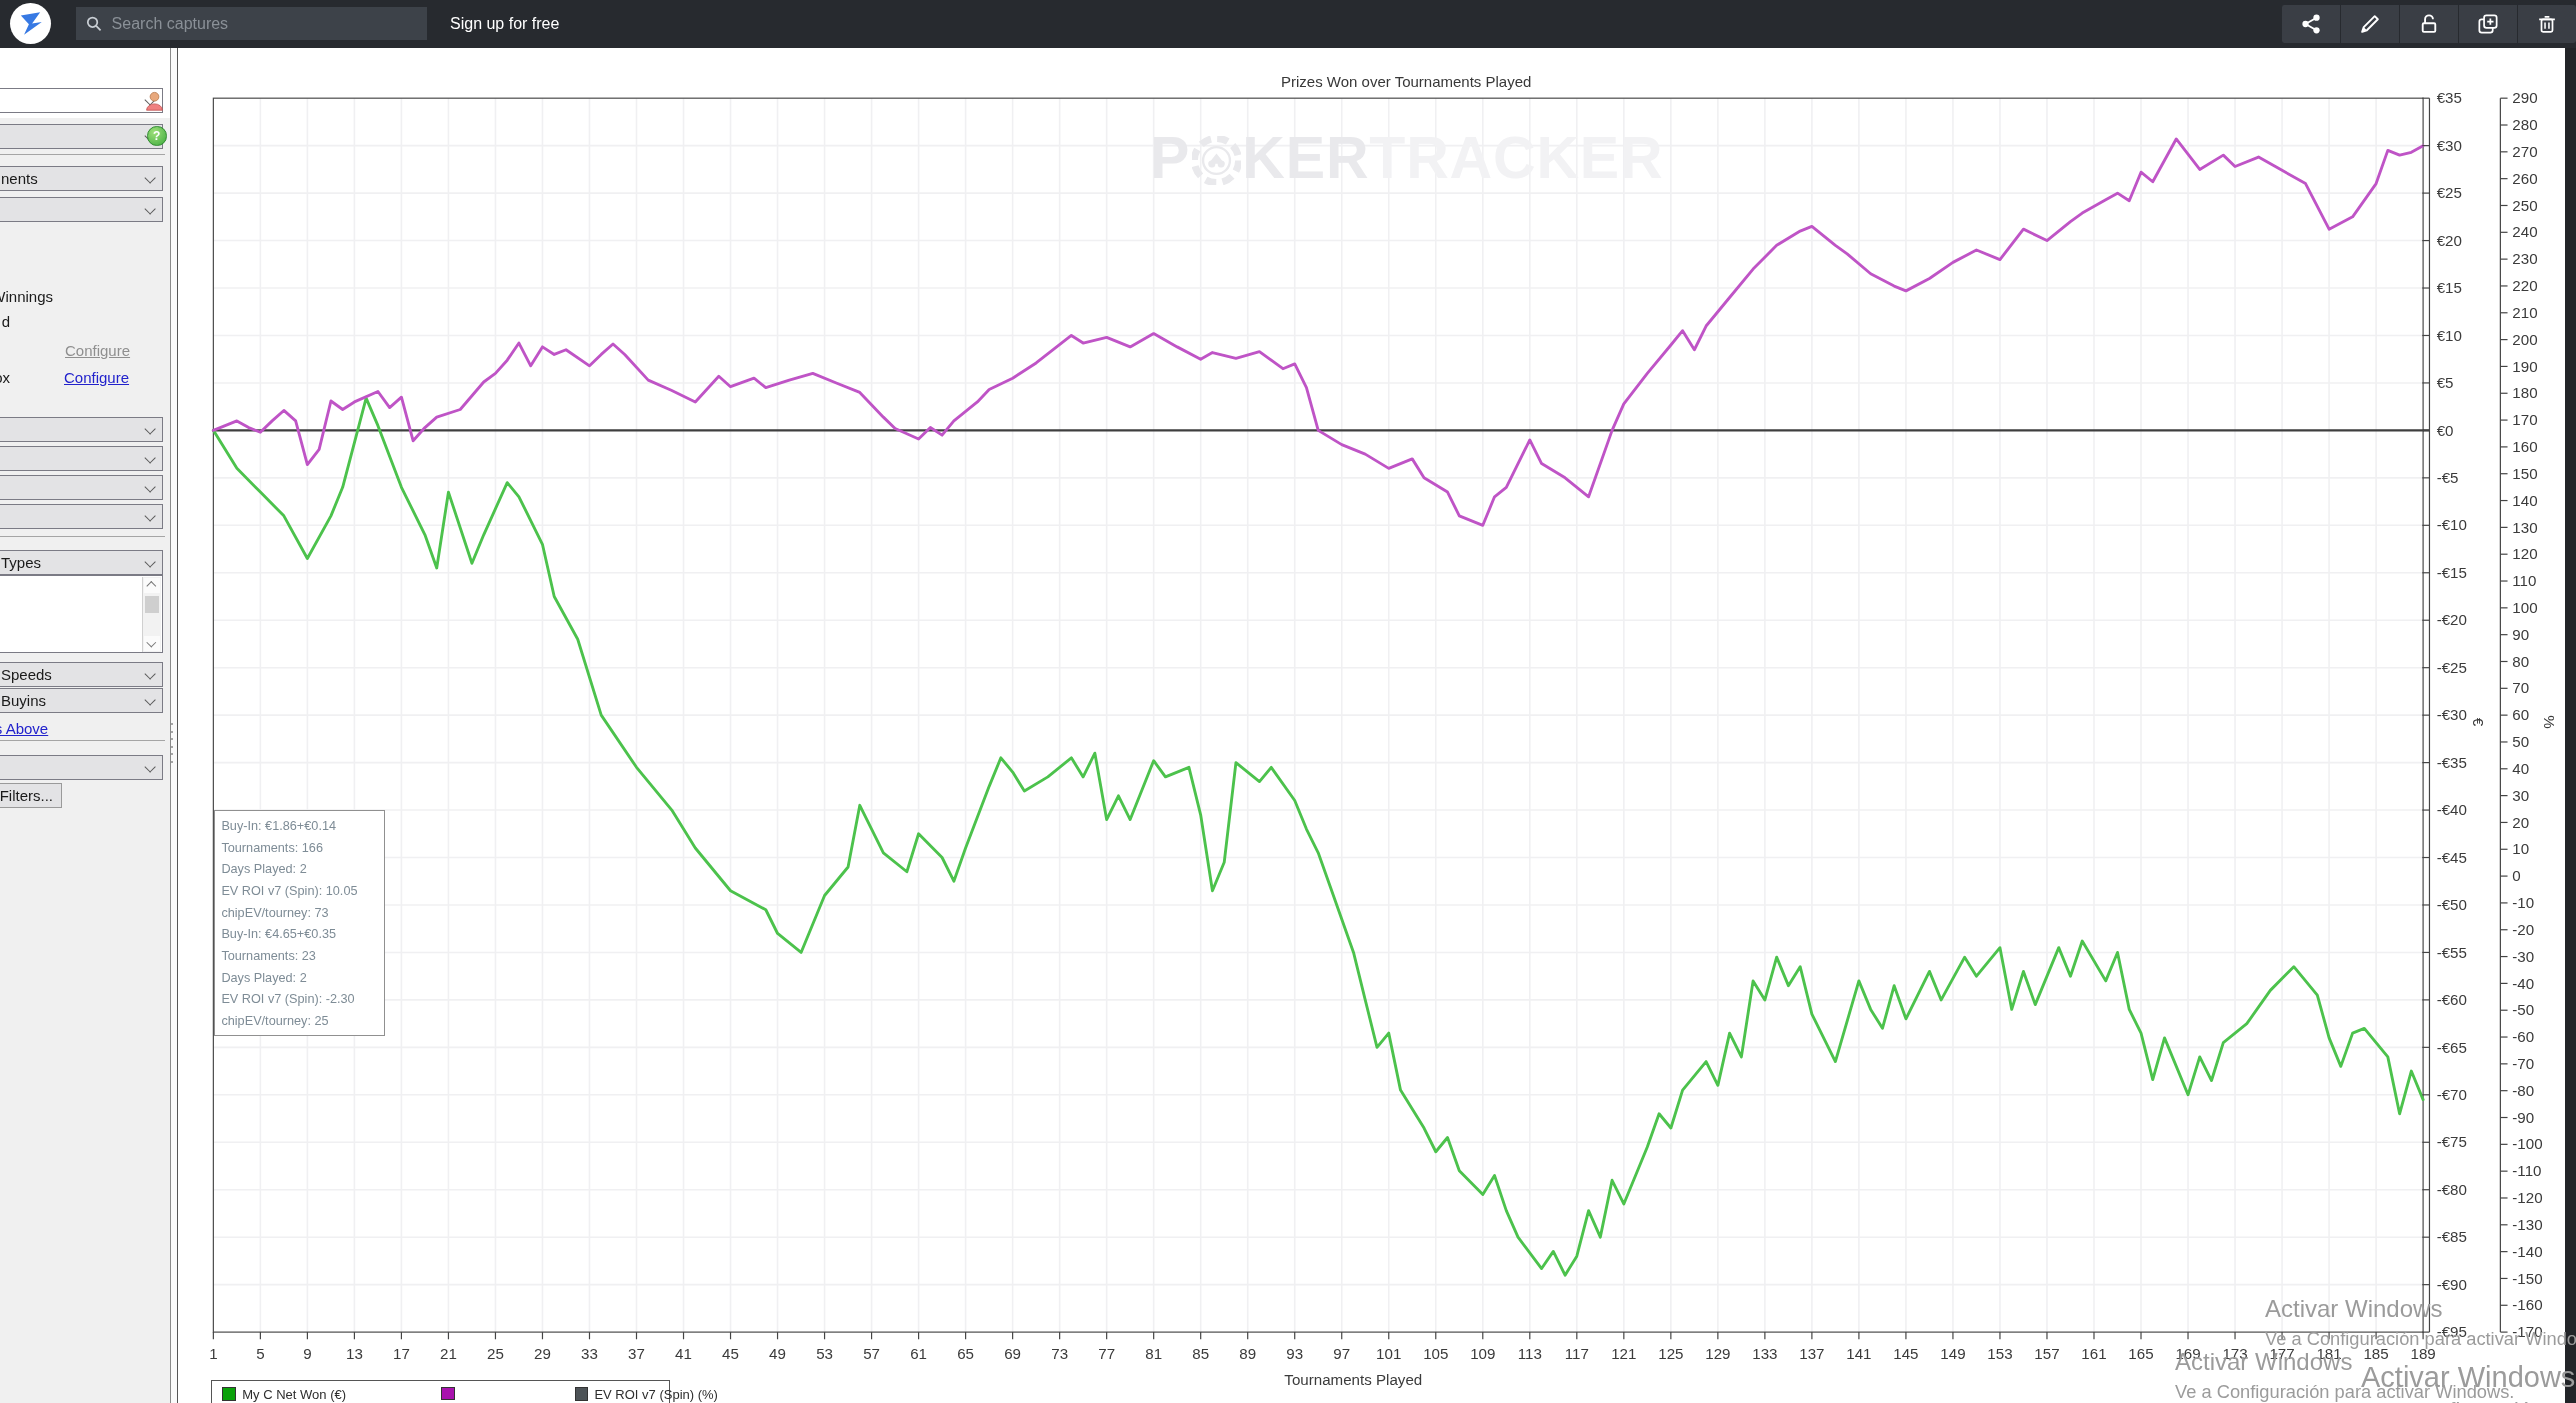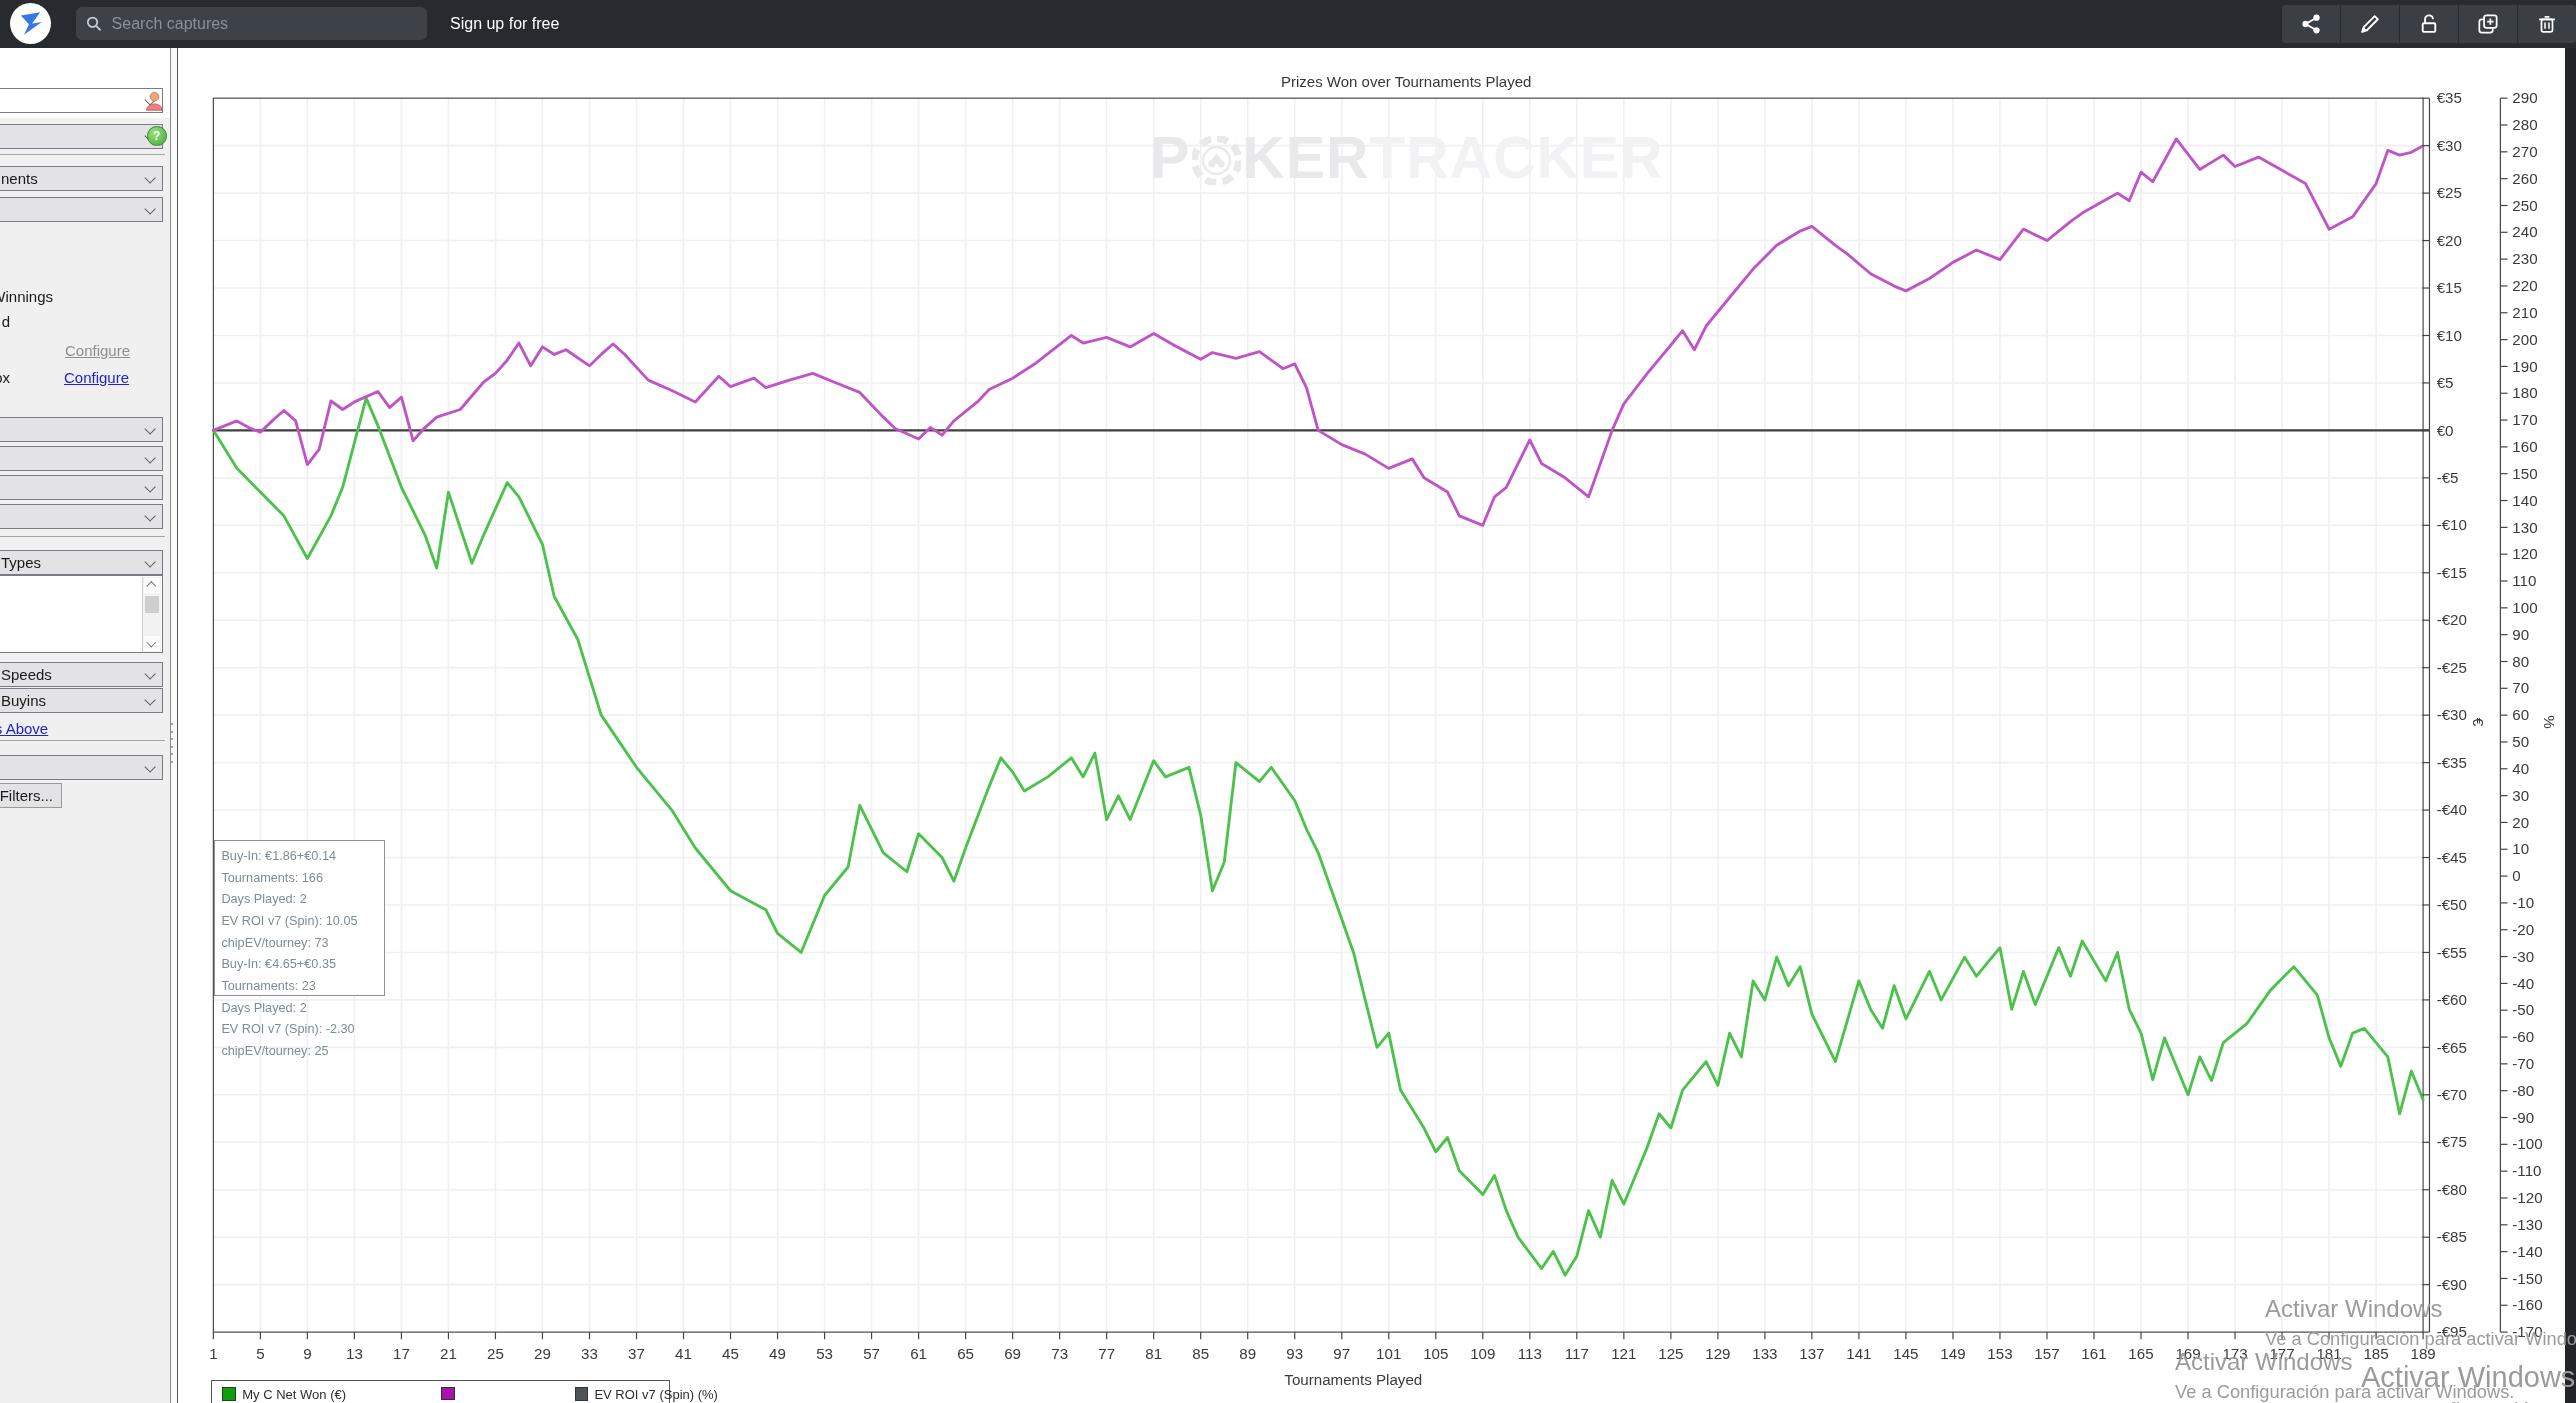--- a/index.html
+++ b/index.html
@@ -2,21 +2,21 @@
 <html style="font-size:12.7px"><head>
 <meta charset="utf-8">
 <style>
   html,body{margin:0;padding:0;}
   body{width:2576px;height:1403px;overflow:hidden;position:relative;background:#26282d;
        font-family:"Liberation Sans",sans-serif;}
   
   .topbar{position:absolute;left:0;top:0;width:2576px;height:48px;background:#272a2f;z-index:50;}
   .logo{position:absolute;left:9.6px;top:3.2px;width:41px;height:41px;border-radius:50%;background:#fff;
         display:flex;align-items:center;justify-content:center;}
-  .searchbox{position:absolute;left:76px;top:7.2px;width:351px;height:33px;background:#3d4249;border-radius:6px;
+  .searchbox{position:absolute;left:76px;top:7.2px;width:351px;height:33px;background:#3d4249;border-radius:0;
              display:flex;align-items:center;padding:0 9.6px;box-sizing:border-box;}
   .searchbox input{background:transparent;border:none;outline:none;color:#aab0b8;font-size:16px;width:100%;
                    font-family:"Liberation Sans",sans-serif;margin-left:8px;}
   .searchbox input::placeholder{color:#8a9097;}
   .signup{position:absolute;left:450px;top:0;height:48px;display:flex;align-items:center;color:#ffffff;font-size:16px;}
   .actions{position:absolute;right:0px;top:4.8px;height:38px;display:flex;background:#3a3e45;border-radius:2.4px;overflow:hidden;}
   .abtn{width:58px;height:38px;display:flex;align-items:center;justify-content:center;border-left:1.6px solid #272a2f;cursor:pointer;}
   .abtn:first-child{border-left:none;}
   
   .sidebar{position:absolute;left:0;top:48px;width:170px;height:1355px;background:#f0f0f0;border-right:0.8px solid #8a8a8a;overflow:hidden;z-index:10;}
@@ -44,21 +44,21 @@
              display:flex;flex-direction:column;justify-content:space-between;}
   .splitdots i{width:2.4px;height:2.4px;background:#8a8a8a;border-radius:50%;}
   .gap{position:absolute;left:171px;top:48px;width:6.4px;height:1355px;background:#fafafa;}
   
   .panel{position:absolute;left:177px;top:48px;width:2388px;height:1355px;background:#ffffff;border-left:0.8px solid #555;box-sizing:border-box;}
   .rightstrip{position:absolute;left:2565px;top:48px;width:11px;height:1355px;background:#222428;}
   .charttitle{position:absolute;left:1281px;top:73px;font-size:15px;color:#383838;white-space:nowrap;z-index:5;}
   .ptwatermark{position:absolute;left:1150px;top:124px;font-size:59px;font-weight:bold;letter-spacing:0.8px;
                color:#e9e9ec;display:flex;align-items:center;z-index:1;user-select:none;}
   .ptwatermark .lite{color:#f2f2f4;font-weight:bold;}
-  .tooltip{position:absolute;left:214px;top:840px;width:171px;height:156px;background:rgba(255,255,255,0.97);
+  .tooltip{position:absolute;left:214px;top:810px;width:171px;height:226px;background:rgba(255,255,255,0.97);
            border:0.8px solid #909090;box-sizing:border-box;padding:4.8px 0 0 6.4px;z-index:6;}
   .tooltip div{font-size:12.7px;line-height:21.7px;color:#7e8c96;white-space:nowrap;}
   .legend{position:absolute;left:211px;top:1380px;width:459px;height:32px;background:#fff;border:0.8px solid #555;
           box-sizing:border-box;display:flex;align-items:flex-start;padding-top:5.6px;z-index:6;}
   .legitem{display:flex;align-items:center;margin-left:10.4px;font-size:13px;color:#2d2d2d;white-space:nowrap;}
   .legitem .sw{width:13.5px;height:13.5px;border:0.8px solid #333;margin-right:6.4px;box-sizing:border-box;}
   .legitem:nth-child(2){margin-left:42px;flex-direction:column;}
   .legitem:nth-child(3){margin-left:60px;}
   
   .winmark{position:absolute;color:#9b9b9b;z-index:7;white-space:nowrap;}

